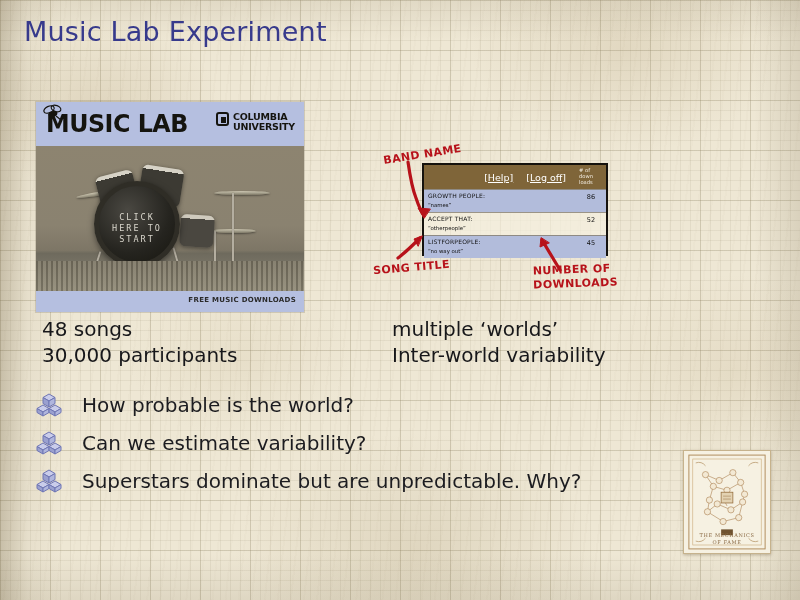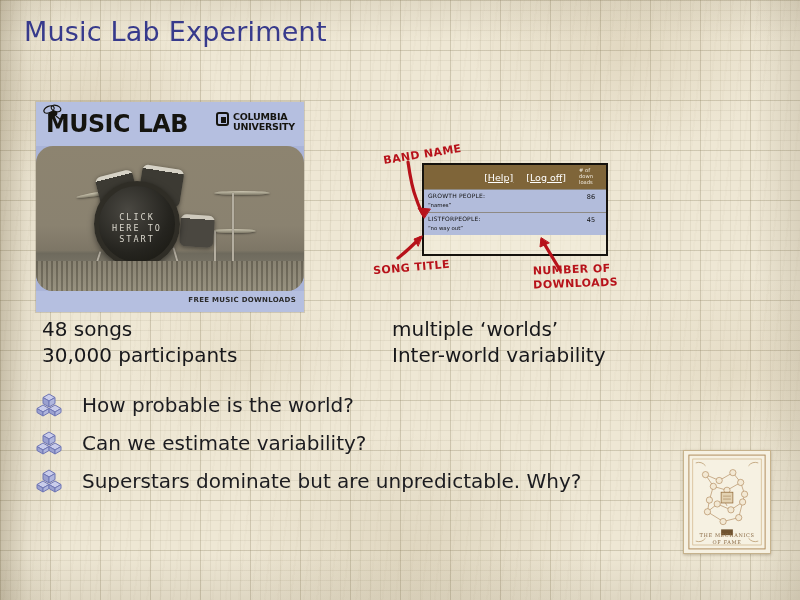--- a/index.html
+++ b/index.html
@@ -131,21 +131,20 @@
   .ml-col-txt {
     font-family: "DejaVu Sans", sans-serif; font-weight: 800;
     font-size: 9.5px; line-height: 10px; color: #15140f;
     letter-spacing: -0.2px;
   }
   .ml-photo {
     position: relative; height: 145px;
     background:
       linear-gradient(to bottom, #8d8470 0%, #8a8270 55%, #7d7666 72%, #6e6a5d 74%, #8c8678 100%);
     overflow: hidden;
-    border-radius: 17px;
   }
   .ml-floor {
     position: absolute; left: 0; right: 0; bottom: 0; height: 30px;
     background:
       repeating-linear-gradient(90deg, rgba(60,56,46,.30) 0 2px, rgba(190,184,166,.18) 2px 5px),
       linear-gradient(to bottom, #7c7666, #908a78);
   }
   .drum-bass {
     position: absolute; left: 58px; bottom: 24px;
     width: 86px; height: 86px; border-radius: 50%;
@@ -370,20 +369,27 @@
     </div>
 
     <div class="dl-row alt">
       <div class="dl-cell-txt">
         <div class="dl-band">GROWTH PEOPLE:</div>
         <div class="dl-song">“names”</div>
       </div>
       <div class="dl-cell-num">86</div>
     </div>
 
+    <div class="dl-row plain">
+      <div class="dl-cell-txt">
+        <div class="dl-band">ACCEPT THAT:</div>
+        <div class="dl-song">“otherpeople”</div>
+      </div>
+      <div class="dl-cell-num">52</div>
+    </div>
 
     <div class="dl-row alt">
       <div class="dl-cell-txt">
         <div class="dl-band">LISTFORPEOPLE:</div>
         <div class="dl-song">“no way out”</div>
       </div>
       <div class="dl-cell-num">45</div>
     </div>
   </div>
 

